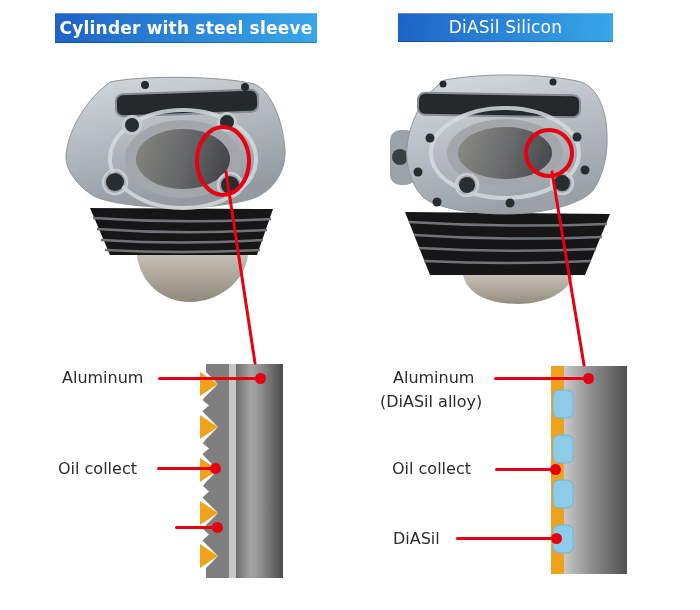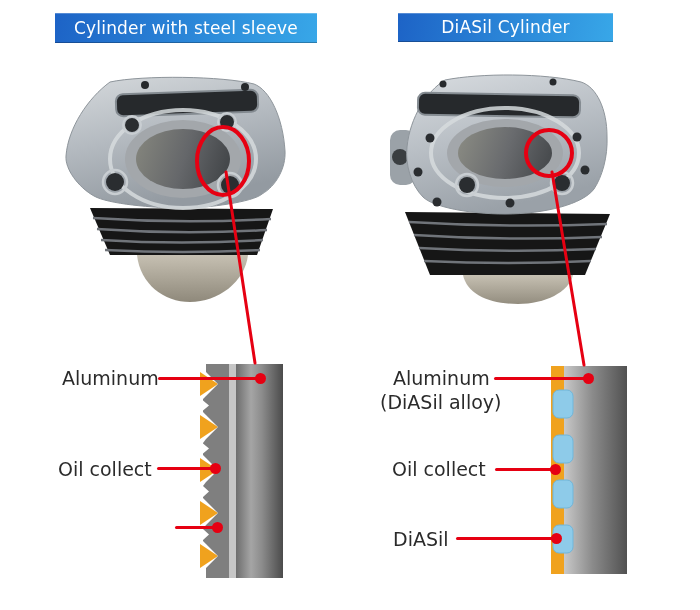--- a/index.html
+++ b/index.html
@@ -6,39 +6,39 @@
   #stage{
     position:relative;width:700px;height:610px;overflow:hidden;background:#fff;
     font-family:"DejaVu Sans","Liberation Sans",sans-serif;
   }
   .banner{
     position:absolute;color:#fff;text-align:center;
     font-size:17px;letter-spacing:.2px;
     background:linear-gradient(100deg,var(--banner-start),var(--banner-end));
     box-shadow:inset 0 1px 0 rgba(255,255,255,.25), inset 0 -1px 0 rgba(0,0,0,.25);
   }
-  .banner.left{left:55px;top:13px;width:262px;height:30px;line-height:30px;}
+  .banner.left{left:55px;top:13px;width:262px;height:30px;line-height:30px;font-weight:bold;}
   .banner.right{left:398px;top:13px;width:215px;height:29px;line-height:29px;}
   .photo{position:absolute;}
   .diagram-svg{position:absolute;}
   .label{
-    position:absolute;font-size:19px;color:var(--label-text);
+    position:absolute;font-size:16px;color:var(--label-text);
     white-space:nowrap;line-height:24px;text-align:center;
   }
   .leader{position:absolute;height:3px;border-radius:1.5px;background:var(--annotation-red);}
   .dot{position:absolute;width:11px;height:11px;border-radius:50%;background:var(--annotation-red);}
   #connectors{position:absolute;left:0;top:0;pointer-events:none;}
 </style>
 </head>
 <body>
 
 <div id="stage">
 
   <div class="banner left">Cylinder with steel sleeve</div>
-  <div class="banner right">DiASil Cylinder</div>
+  <div class="banner right">DiASil Silicon</div>
 
   <svg class="photo" style="left:48px;top:56px;" width="275" height="250" viewBox="0 0 275 250">
     <defs>
       <linearGradient id="deckGradL" x1="0" y1="0" x2="0.35" y2="1">
         <stop offset="0" stop-color="#d5d9dc"></stop>
           <stop offset="0.5" stop-color="#b4bac0"></stop>
         <stop offset="1" stop-color="#939aa1"></stop>
       </linearGradient>
       <linearGradient id="boreGradL" x1="0" y1="0.2" x2="1" y2="0.4">
         <stop offset="0" stop-color="#84857d"></stop>

